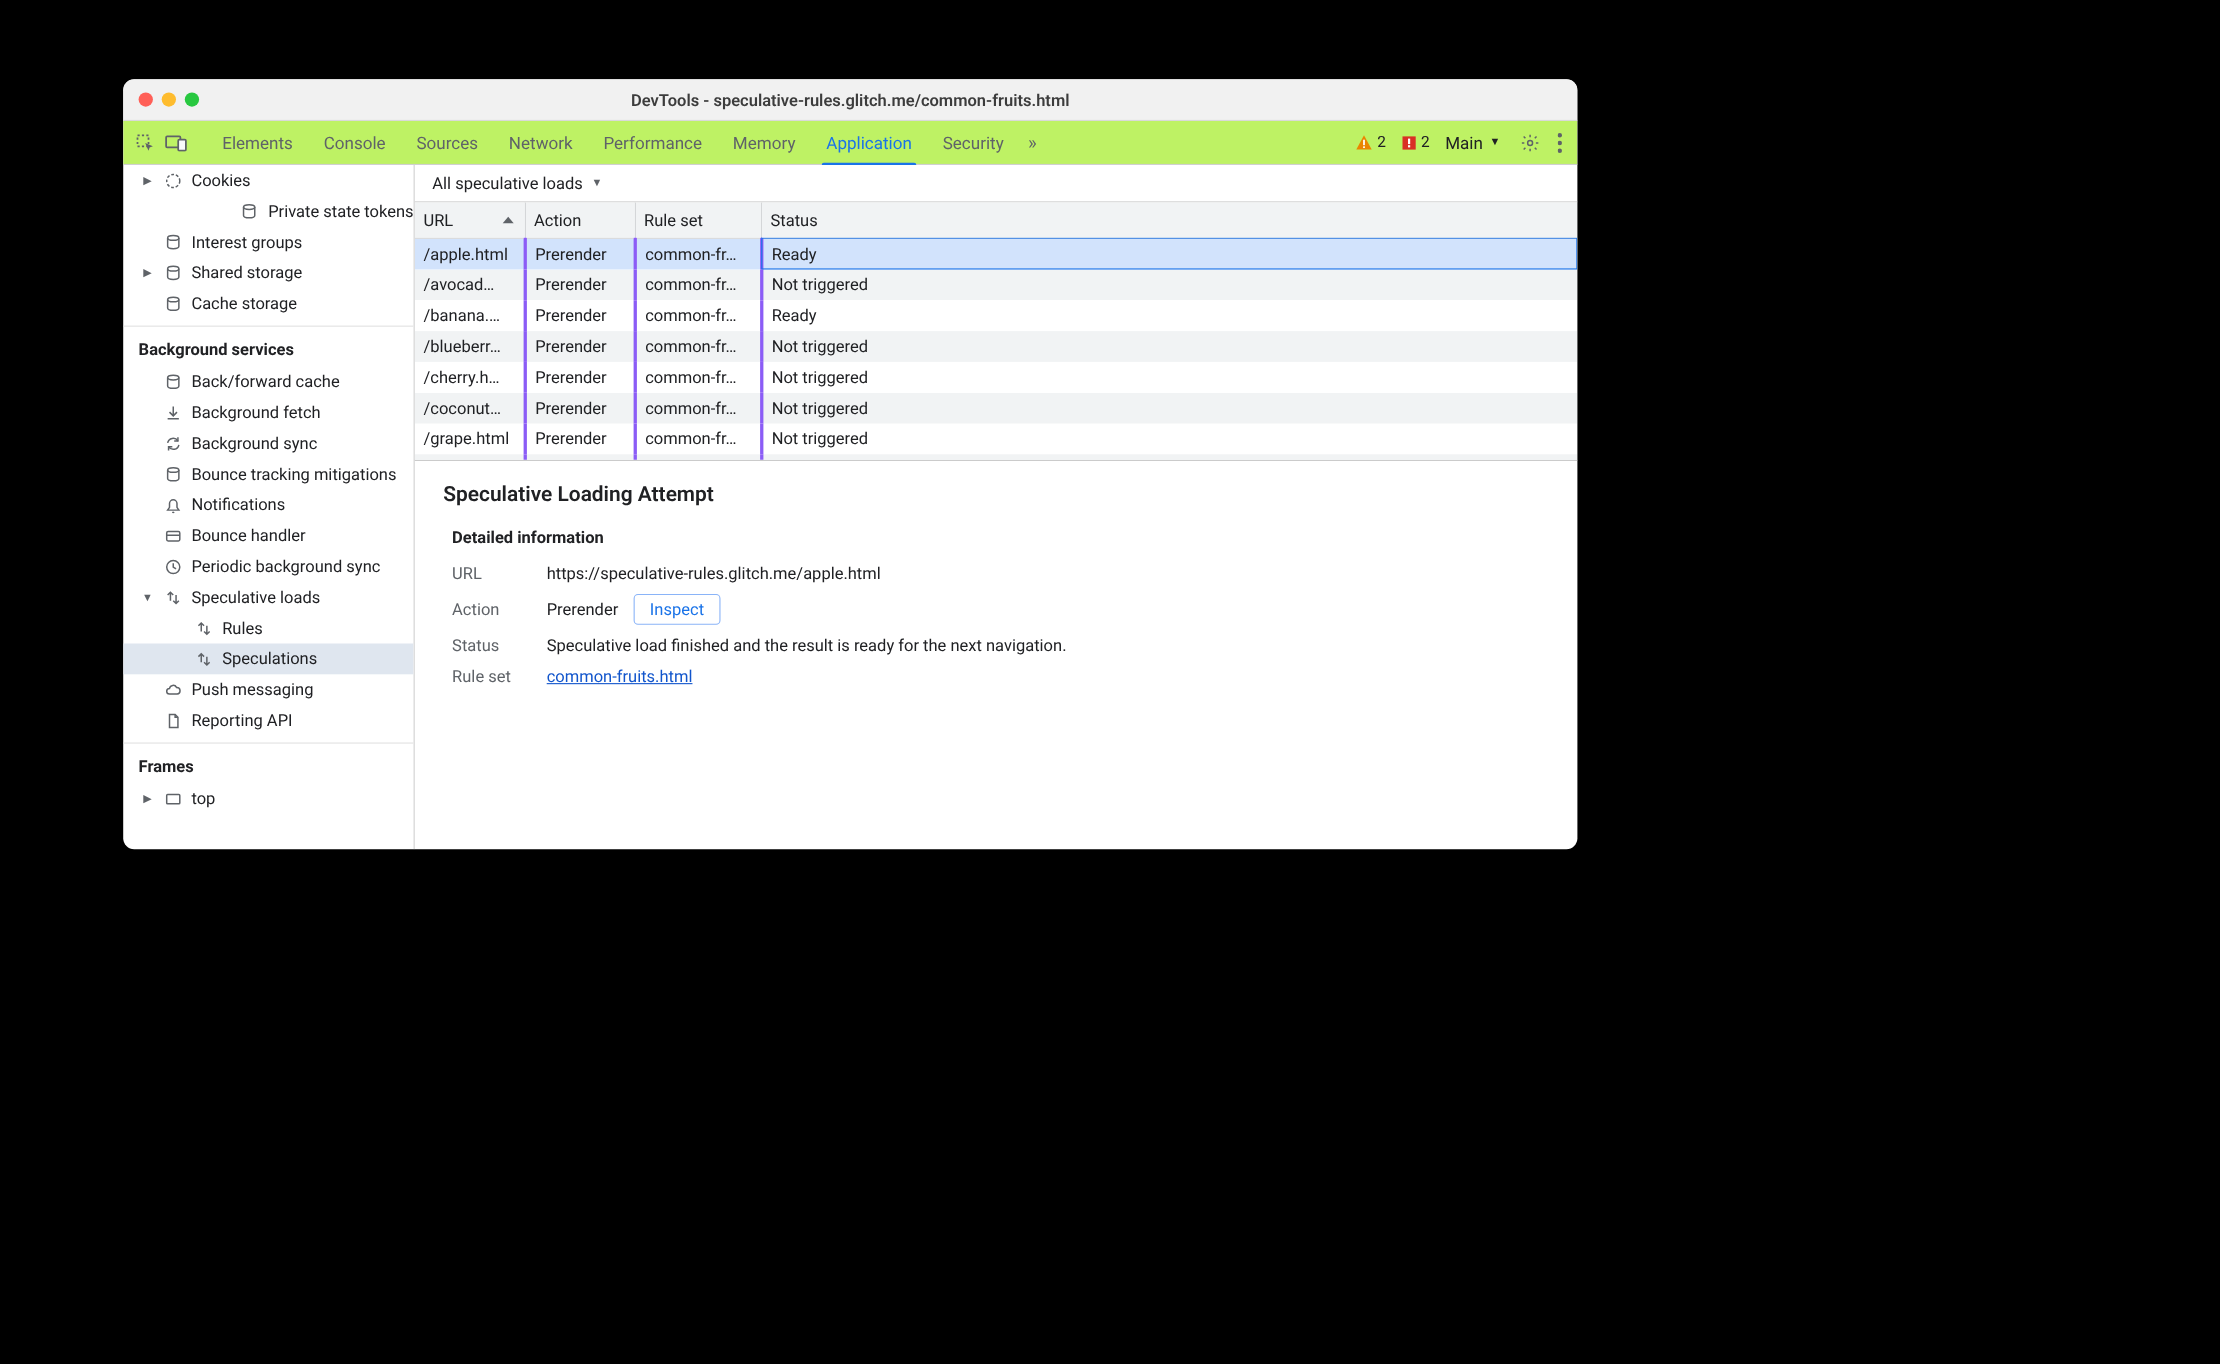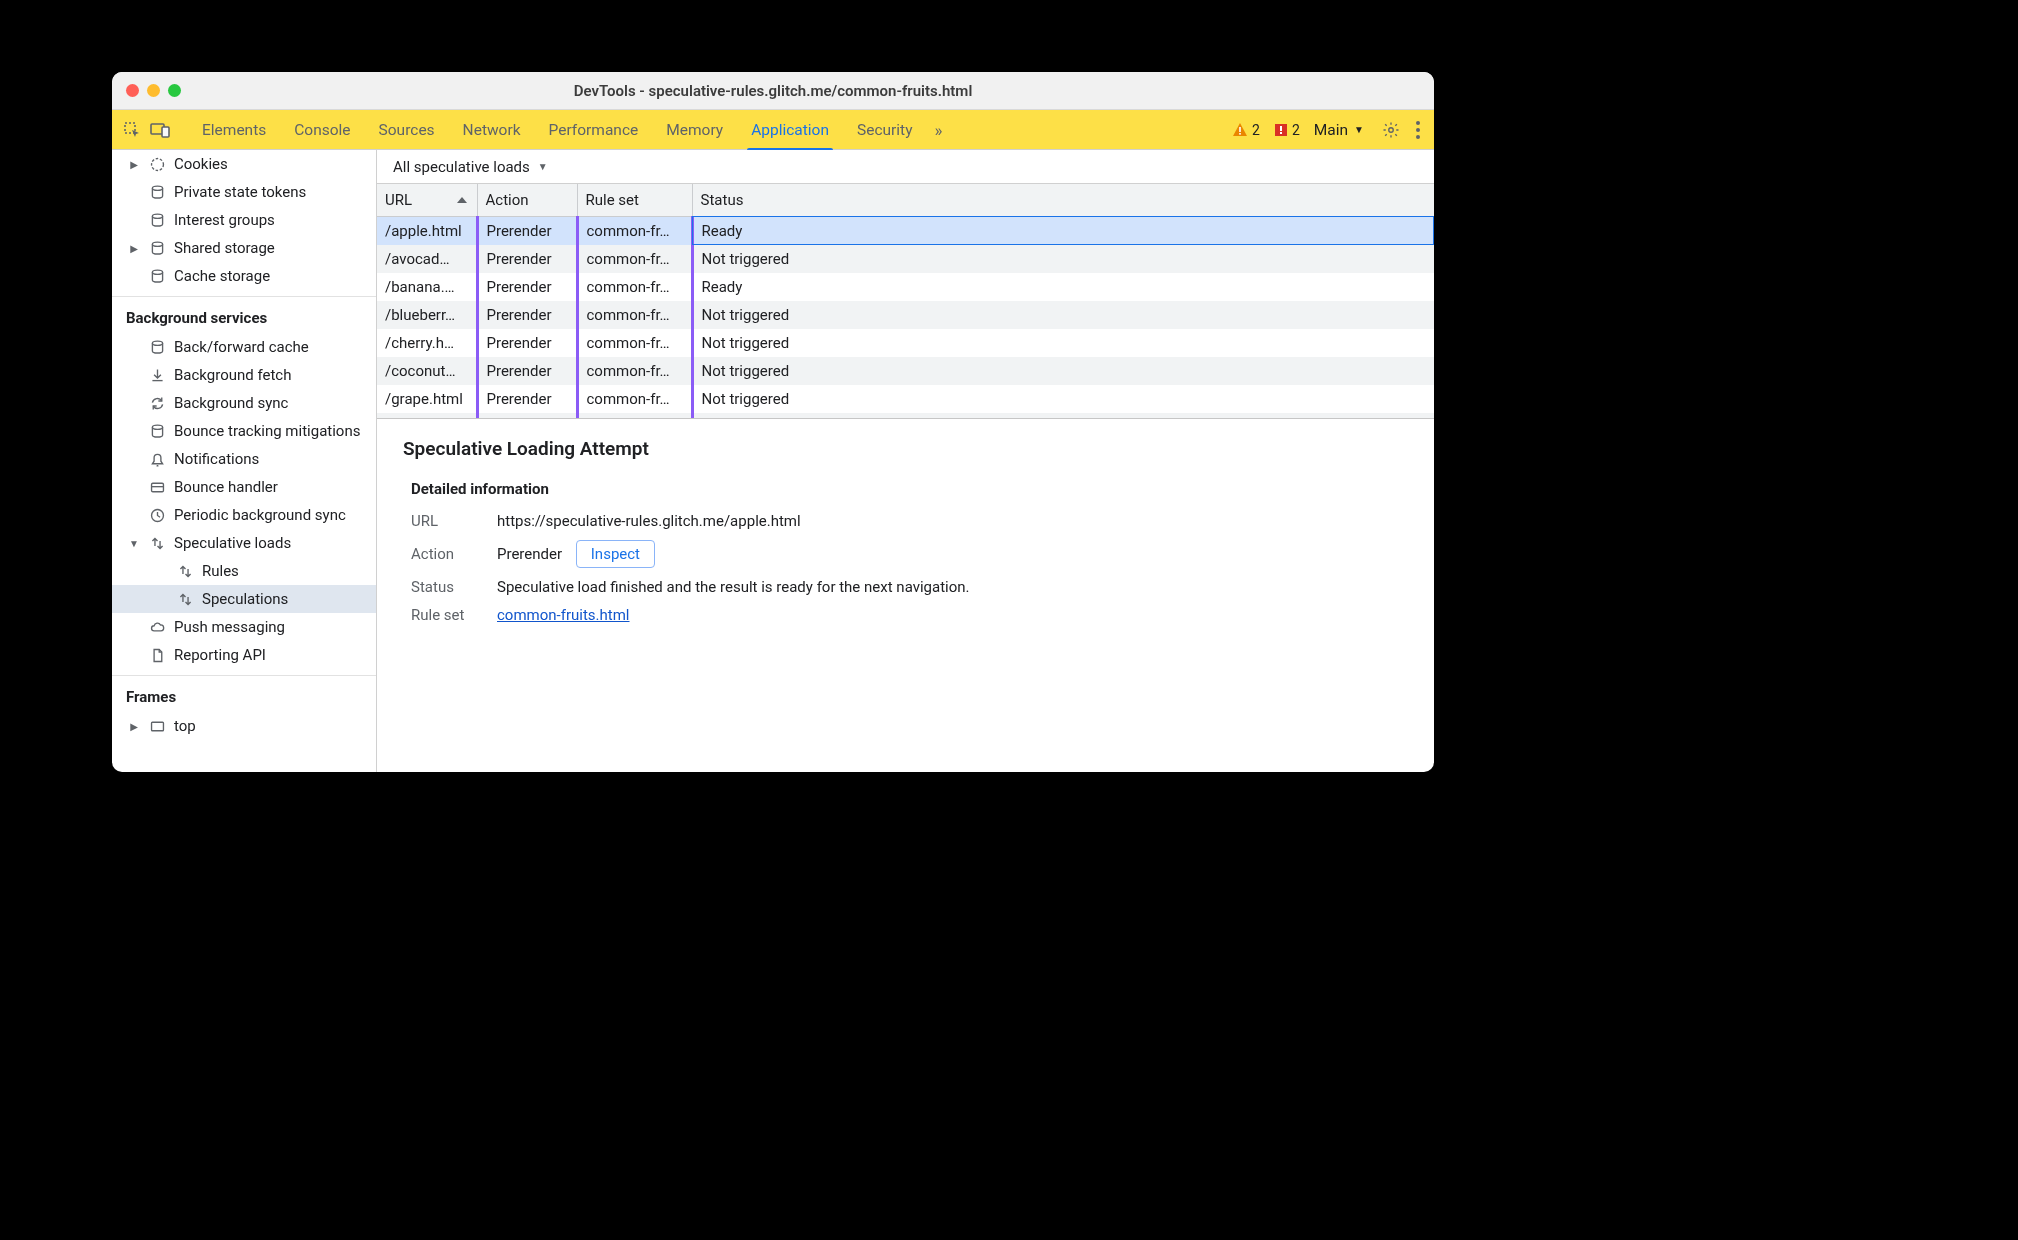--- a/index.html
+++ b/index.html
@@ -3,21 +3,21 @@
 <meta charset="utf-8">
 <style>
   * { box-sizing: border-box; margin: 0; padding: 0; }
   body { background: #000; font-family: -apple-system, BlinkMacSystemFont, "Segoe UI", Roboto, Helvetica, Arial, sans-serif; font-size: 14.5px; color: #202124; width: 2018px; height: 1240px; position: relative; }
   .window { position: absolute; left: 112px; top: 72px; width: 1322px; height: 700px; background: #fff; border-radius: 10px; overflow: hidden; box-shadow: 0 25px 60px rgba(0,0,0,.55); display: flex; flex-direction: column; }
   .titlebar { height: 38px; background: #f1f1f1; border-bottom: 1px solid #d9d9d9; display: flex; align-items: center; padding: 0 14px; position: relative; }
   .traffic { display: flex; gap: 8px; position: absolute; left: 14px; }
   .dot { width: 13px; height: 13px; border-radius: 50%; }
   .dot.red { background: #ff5f57; } .dot.yellow { background: #febc2e; } .dot.green { background: #28c840; }
   .title { flex: 1; text-align: center; font-weight: 600; font-size: 15px; color: #3c3c3c; }
-  .tabbar { height: 40px; display: flex; align-items: center; border-bottom: 1px solid #d0d0d0; background: #fde047; padding: 0 8px; gap: 4px; }
+  .tabbar { height: 40px; display: flex; align-items: center; border-bottom: 1px solid #d0d0d0; background: #bef264; padding: 0 8px; gap: 4px; }
   .tb-icon { width: 24px; height: 24px; display: flex; align-items: center; justify-content: center; color: #5f6368; }
   .tab { padding: 0 12px; height: 100%; display: flex; align-items: center; color: #5f6368; font-size: 15.5px; cursor: pointer; position: relative; }
   .tab.active { color: #1a73e8; }
   .tab.active::after { content:""; position:absolute; bottom:-1px; left:8px; right:8px; height:2.5px; background:#1a73e8; border-radius:2px 2px 0 0; }
   .spacer { flex: 1; }
   .badge { display: inline-flex; align-items: center; gap: 4px; margin-right: 10px; font-size: 14px; }
   .warn-icon { color:#ea8600; }
   .flag-icon { color:#d93025; }
   .target { display:flex; align-items:center; gap:6px; color:#202124; margin-right:8px; font-size:15.5px;}
   .gear, .kebab { color:#5f6368; margin: 0 6px; }
@@ -134,21 +134,21 @@
       <div id="tree-top">
           <div class="tree-row" style="padding-left: 16px;">
             <span class="arrow">▶</span>
             <span class="ricon">
               <svg width="17" height="17" viewBox="0 0 20 20" fill="none" stroke="#5f6368" stroke-width="1.6">
                 <circle cx="10" cy="10" r="7" stroke-dasharray="3 2"></circle>
               </svg>
             </span>
             <span>Cookies</span>
           </div>
-          <div class="tree-row" style="padding-left: 16px;">
+          <div class="tree-row" style="padding-left: 16px; justify-content: flex-end;">
             <span class="arrow" style="visibility: hidden;"></span>
             <span class="ricon">
               <svg width="17" height="17" viewBox="0 0 20 20" fill="none" stroke="#5f6368" stroke-width="1.6">
                 <ellipse cx="10" cy="5" rx="6" ry="2.5"></ellipse>
                 <path d="M4 5v9c0 1.4 2.7 2.5 6 2.5s6-1.1 6-2.5V5"></path>
               </svg>
             </span>
             <span>Private state tokens</span>
           </div>
           <div class="tree-row" style="padding-left: 16px;">

